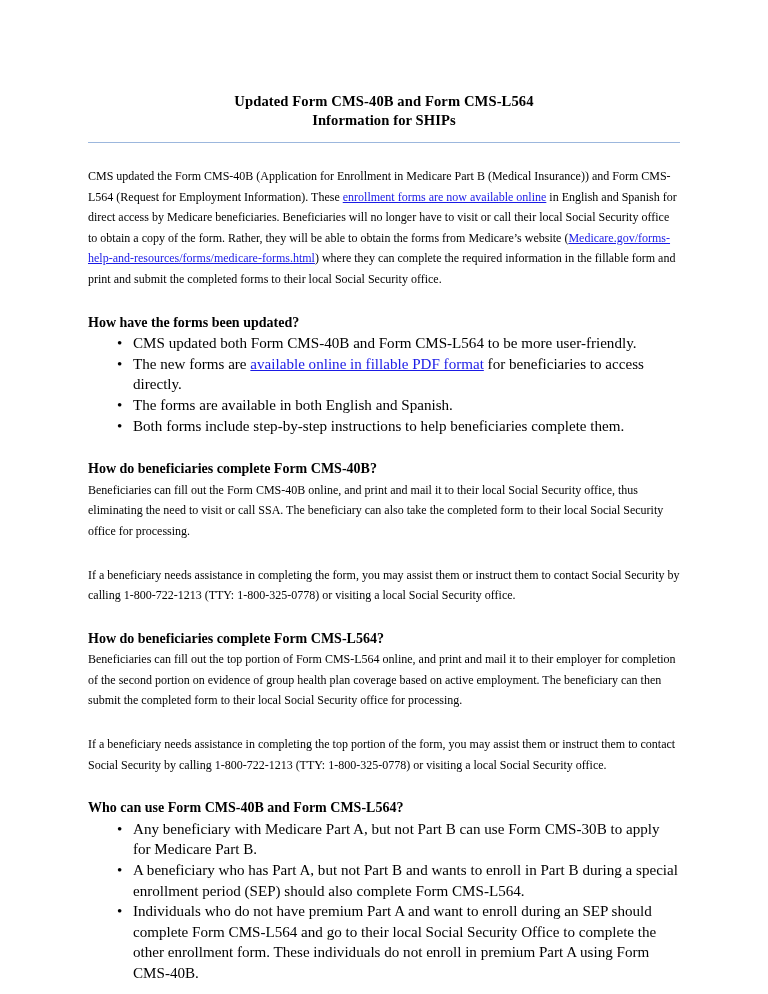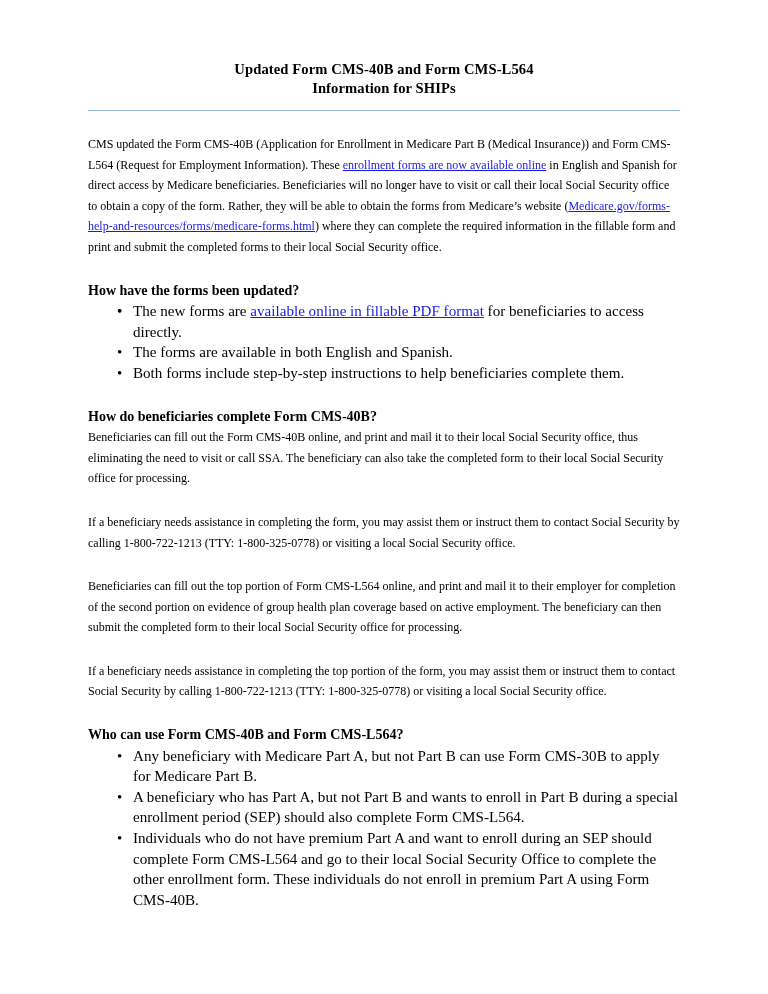--- a/index.html
+++ b/index.html
@@ -24,21 +24,21 @@
   }
   .content {
     position: absolute;
     left: 88px;
     top: 0;
     width: 592px;
   }
 
   
   .title-block {
-    padding-top: 60px;
+    padding-top: 92px;
     text-align: center;
   }
   .title-line {
     font-weight: bold;
     font-size: 14.6px;
     line-height: 18.5px;
     letter-spacing: 0.1px;
   }
   .title-rule {
     margin-top: 13px;
@@ -121,39 +121,40 @@
 
     <div class="gap-lg"></div>
 
     <p class="para"><span>CMS updated the Form CMS-40B (Application for Enrollment in Medicare Part B (Medical Insurance)) and Form CMS-L564 (Request for Employment Information). These </span><a href="#" class="doclink">enrollment forms are now available online</a><span> in English and Spanish for direct access by Medicare beneficiaries. Beneficiaries will no longer have to visit or call their local Social Security office to obtain a copy of the form.  Rather, they will be able to obtain the forms from Medicare’s website (</span><a href="#" class="doclink">Medicare.gov/forms-help-and-resources/forms/medicare-forms.html</a><span>) where they can complete the required information in the fillable form and print and submit the completed forms to their local Social Security office.</span></p>
 
     <div class="gap-lg"></div>
 
     <div>
       <p class="section-head">How have the forms been updated?</p>
       <ul class="bullets">
-        <li><span class="dot">•</span></li>
+        <li><span class="dot">•</span><span>CMS updated both Form CMS-40B and Form CMS-L564 to be more user-friendly.</span></li>
         <li><span class="dot">•</span><span>The new forms are </span><a href="#" class="doclink">available online in fillable PDF format</a><span> for beneficiaries to access directly.</span></li>
         <li><span class="dot">•</span><span>The forms are available in both English and Spanish.</span></li>
         <li><span class="dot">•</span><span>Both forms include step-by-step instructions to help beneficiaries complete them.</span></li>
       </ul>
     </div>
 
     <div class="gap-lg"></div>
 
     <div>
       <p class="section-head">How do beneficiaries complete Form CMS-40B?</p>
       <p class="para">Beneficiaries can fill out the Form CMS-40B online, and print and mail it to their local Social Security office, thus eliminating the need to visit or call SSA. The beneficiary can also take the completed form to their local Social Security office for processing.</p>
       <div class="gap-lg"></div>
       <p class="para">If a beneficiary needs assistance in completing the form, you may assist them or instruct them to contact Social Security by calling 1-800-722-1213 (TTY: 1-800-325-0778) or visiting a local Social Security office.</p>
     </div>
 
     <div class="gap-lg"></div>
 
     <div>
+      <p class="section-head">How do beneficiaries complete Form CMS-L564?</p>
       <p class="para">Beneficiaries can fill out the top portion of Form CMS-L564 online, and print and mail it to their employer for completion of the second portion on evidence of group health plan coverage based on active employment.  The beneficiary can then submit the completed form to their local Social Security office for processing.</p>
       <div class="gap-lg"></div>
       <p class="para">If a beneficiary needs assistance in completing the top portion of the form, you may assist them or instruct them to contact Social Security by calling 1-800-722-1213 (TTY: 1-800-325-0778) or visiting a local Social Security office.</p>
     </div>
 
     <div class="gap-lg"></div>
 
     <div>
       <p class="section-head">Who can use Form CMS-40B and Form CMS-L564?</p>
       <ul class="bullets">

